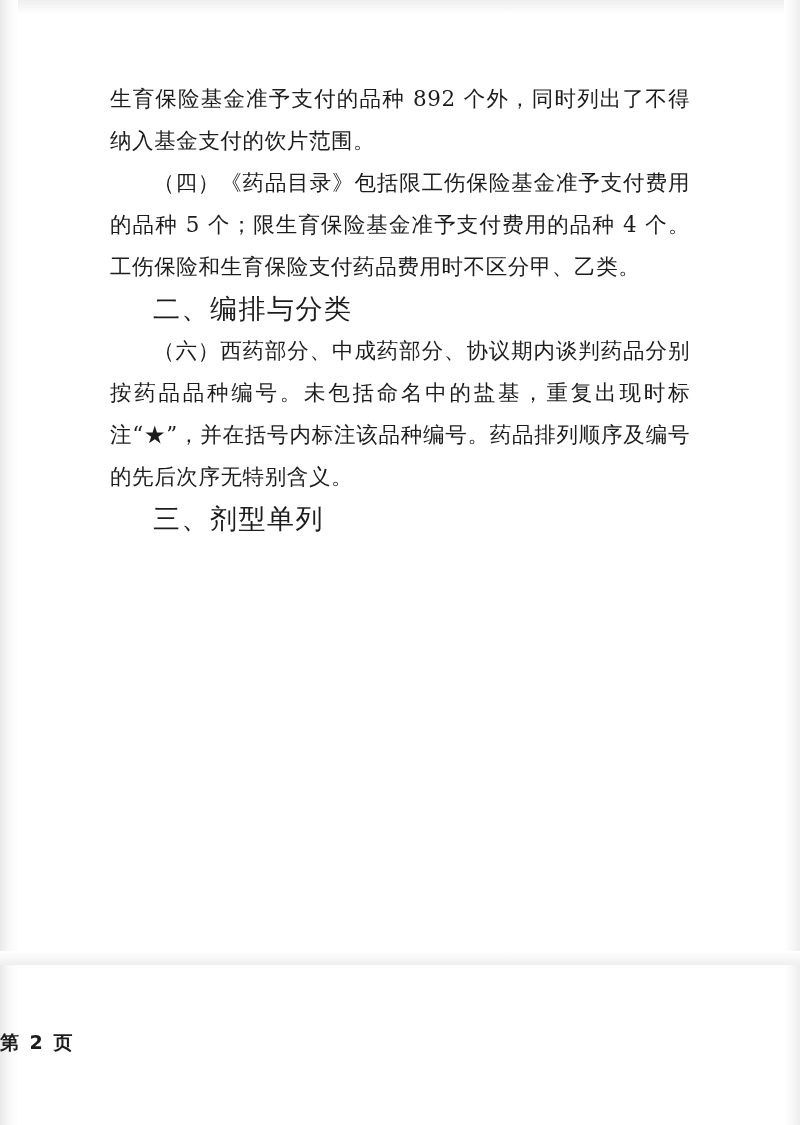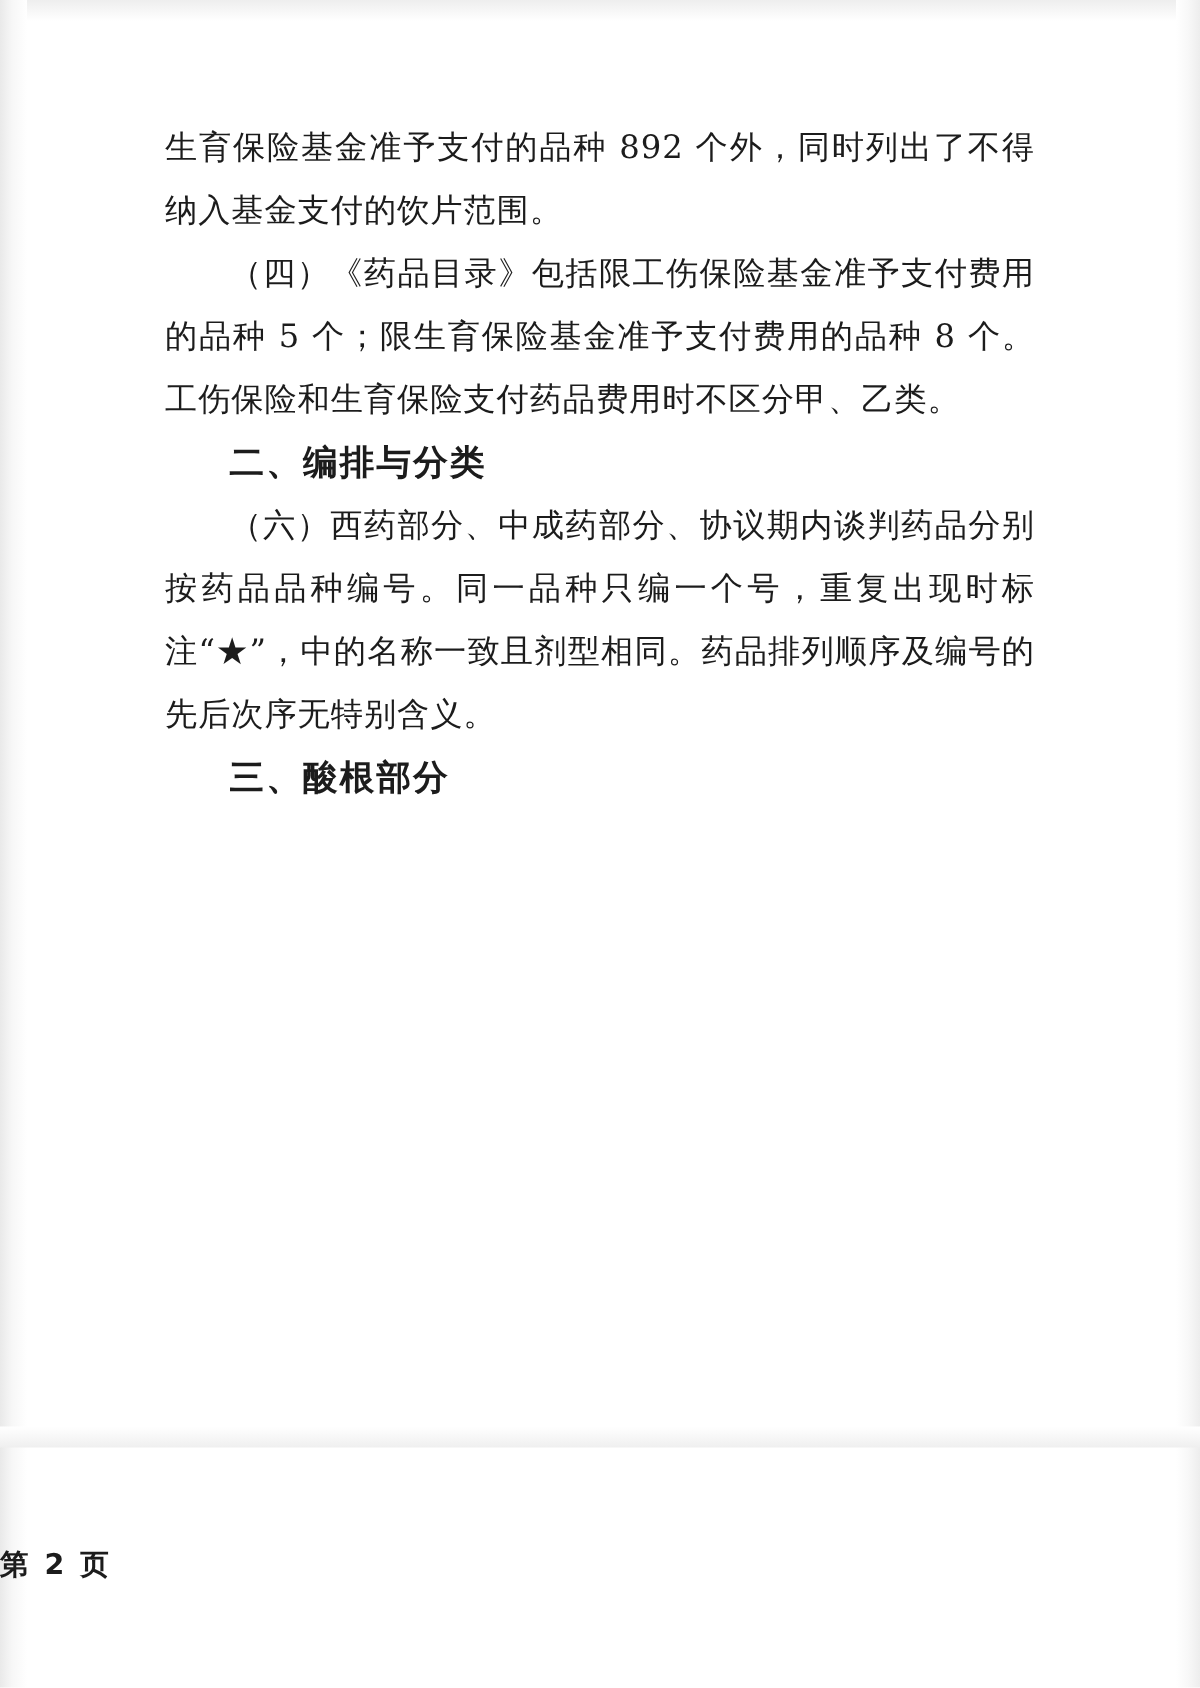--- a/index.html
+++ b/index.html
@@ -66,23 +66,23 @@
     text-justify: inter-ideograph;
     letter-spacing: 0.6px;
     text-indent: 0;
     white-space: normal;
   }
   p.indent {
     text-indent: 43px;
   }
   h2.heading {
     margin: 0;
-    font-size: 23px;
+    font-size: 27px;
     line-height: 42px;
-    font-weight: bold;
+    font-weight: normal;
     text-indent: 43px;
     letter-spacing: 1.5px;
     font-family: "DejaVu Sans", "Liberation Sans", sans-serif;
   }
   .blk {
     margin-bottom: 0px;
   }
   .footer {
     position: absolute;
     left: 0;
@@ -105,34 +105,34 @@
   <div class="edge-right"></div>
   <div class="edge-bottom"></div>
 
   <div class="content">
 
     <div class="blk">
       <p class="para">生育保险基金准予支付的品种 892 个外，同时列出了不得纳入基金支付的饮片范围。</p>
     </div>
 
     <div class="blk">
-      <p class="para indent">（四）《药品目录》包括限工伤保险基金准予支付费用的品种 5 个；限生育保险基金准予支付费用的品种 8 个。工伤保险和生育保险支付药品费用时不区分甲、乙类。</p>
+      <p class="para indent">（四）《药品目录》包括限工伤保险基金准予支付费用的品种 5 个；限生育保险基金准予支付费用的品种 4 个。工伤保险和生育保险支付药品费用时不区分甲、乙类。</p>
     </div>
 
     <div class="blk">
       <h2 class="heading">二、编排与分类</h2>
     </div>
 
 
     <div class="blk">
-      <p class="para indent">（六）西药部分、中成药部分、协议期内谈判药品分别按药品品种编号。同一品种只编一个号，重复出现时标注“★”，中的名称一致且剂型相同。药品排列顺序及编号的先后次序无特别含义。</p>
+      <p class="para indent">（六）西药部分、中成药部分、协议期内谈判药品分别按药品品种编号。未包括命名中的盐基，重复出现时标注“★”，并在括号内标注该品种编号。药品排列顺序及编号的先后次序无特别含义。</p>
     </div>
 
     <div class="blk">
-      <h2 class="heading">三、酸根部分</h2>
+      <h2 class="heading">三、剂型单列</h2>
     </div>
 
 
   </div>
 
   <div class="footer">第 2 页</div>
 
 </div>
 
 </body></html>

